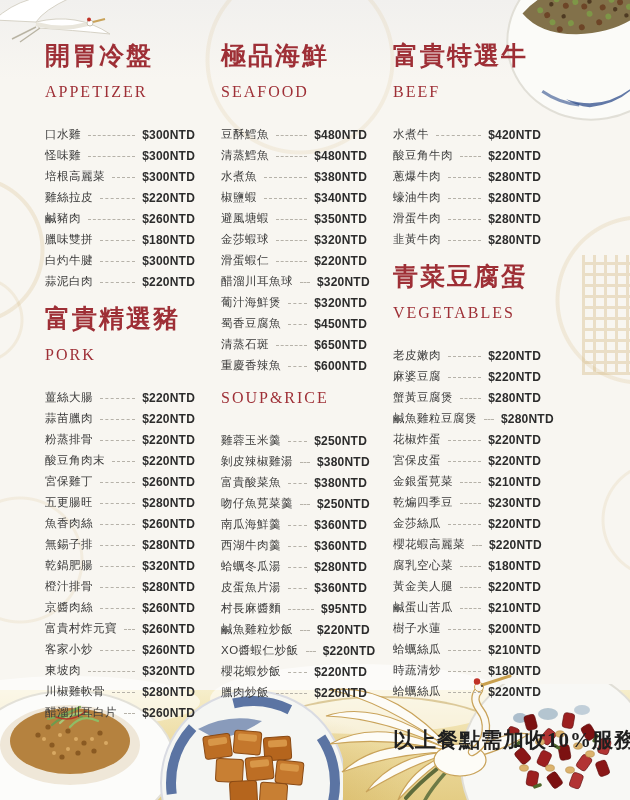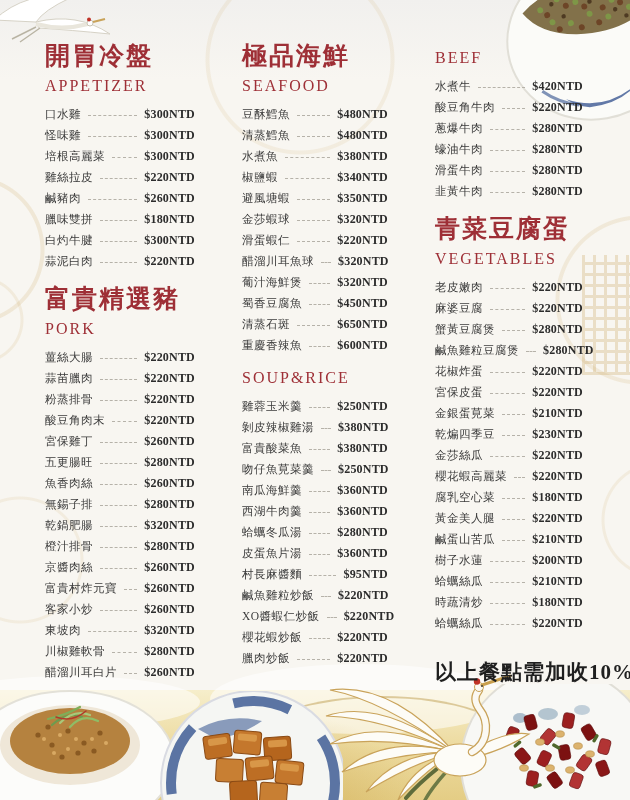--- a/index.html
+++ b/index.html
@@ -40,27 +40,27 @@
     border:2px solid rgba(185,148,64,.45); border-color:rgba(185,148,64,.45) transparent transparent transparent;
     border-radius:50%;
   }
   .band .mountain{
     position:absolute; left:180px; top:26px; width:240px; height:90px;
     background:radial-gradient(ellipse at 50% 100%, rgba(208,172,84,.55) 0%, rgba(208,172,84,0) 70%);
   }
   
   .cols{
     position:absolute; left:45px; top:42px; width:538px; z-index:5;
-    display:grid; grid-template-columns:150px 146px 148px; column-gap:47px;
+    display:grid; grid-template-columns:150px 146px 148px; column-gap:26px;
   }
   .zh{ font-family:"Liberation Serif","DejaVu Serif",serif; font-weight:bold; font-size:25px;
        color:#9e2f36; letter-spacing:2px; margin:0; line-height:1.12; }
   .en{ font-family:"Liberation Serif","DejaVu Serif",serif; font-size:16px; color:#9e2f36;
-       letter-spacing:2px; margin-top:7px; }
-  .items{ margin-top:9px;font-family:Liberation Serif, serif; }
+       letter-spacing:2px; margin-top:13px; }
+  .items{ margin-top:23px; }
   .row{ display:flex; align-items:center; height:21px; }
   .nm{ font-size:11.5px; color:#3a3a3a; letter-spacing:.5px; white-space:nowrap; }
   .leader{ flex:1; margin:0 7px; border-bottom:1px dashed #b6b2a9; transform:translateY(1px); min-width:10px; }
   .pr{ font-size:12px; font-weight:bold; color:#2c2c2c; letter-spacing:.2px; white-space:nowrap; }
   .sec2{ margin-top:13px; }
   .note{ margin-top:24px; font-family:"Liberation Serif","DejaVu Serif",serif; font-weight:bold;
          font-size:21px; color:#1f1f1f; letter-spacing:1px; white-space:nowrap; }
   
   .deco{ position:absolute; z-index:2; pointer-events:none; }
   #topLeftCrane{ left:-8px; top:-10px; }
@@ -401,20 +401,21 @@
               <span class="nm">臘肉炒飯</span>
               <span class="leader"></span>
               <span class="pr">$220NTD</span>
             </div>
           </div>
       </section>
     </div>
 
     <div class="col">
       <section>
+        <h2 class="zh">富貴特選牛</h2>
         <div class="en">BEEF</div>
         <div class="items">
             <div class="row">
               <span class="nm">水煮牛</span>
               <span class="leader"></span>
               <span class="pr">$420NTD</span>
             </div>
             <div class="row">
               <span class="nm">酸豆角牛肉</span>
               <span class="leader"></span>

